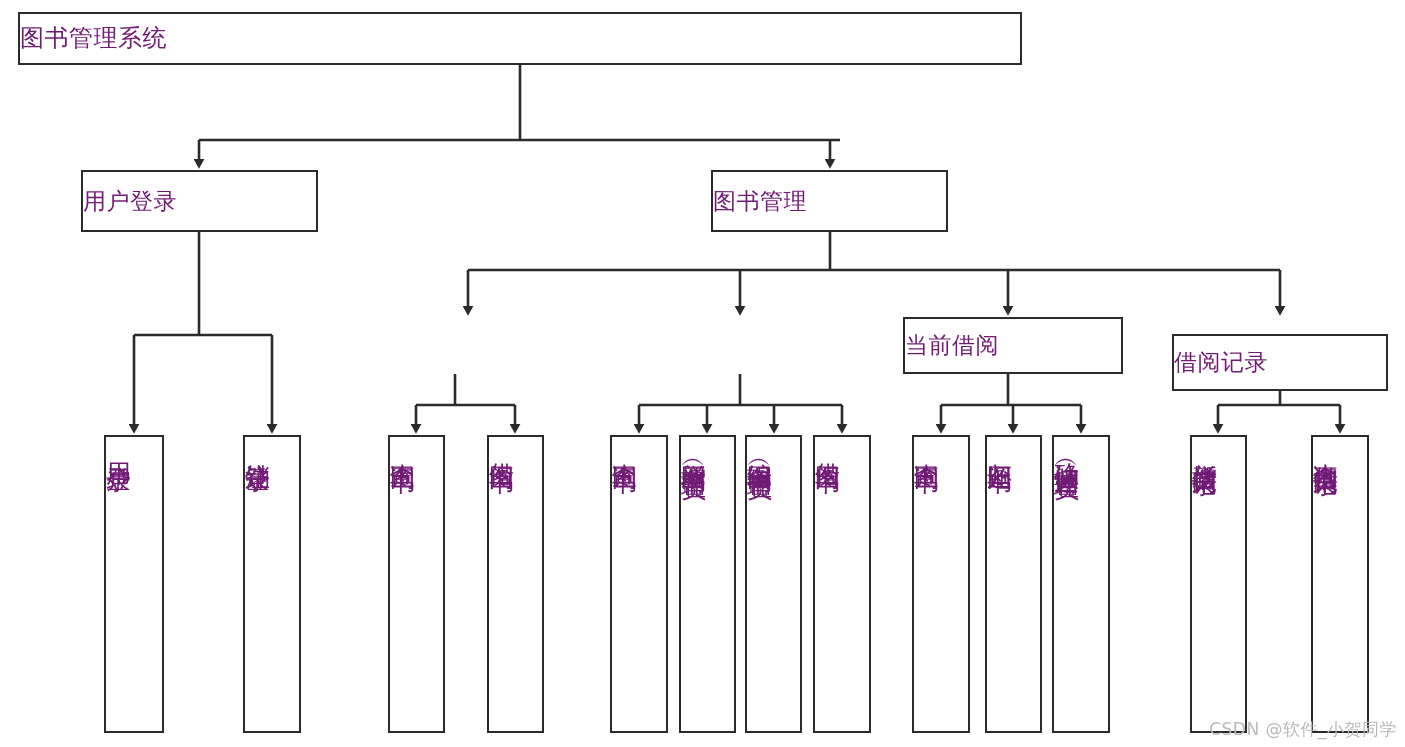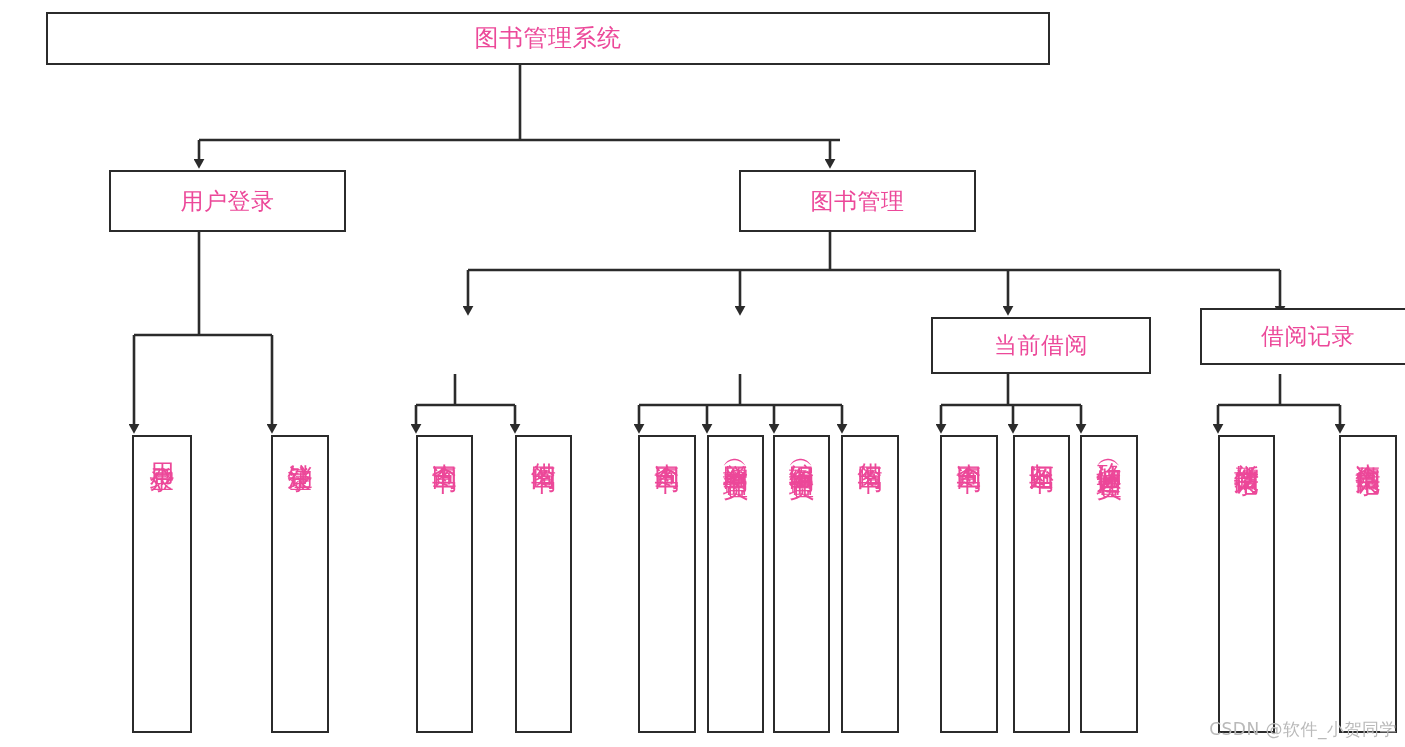--- a/index.html
+++ b/index.html
@@ -24,24 +24,23 @@
     width: 1405px;
     height: 747px;
   }
   .node {
     position: absolute;
     box-sizing: border-box;
     background: #ffffff;
     border: 2px solid #2b2b2b;
     display: flex;
     align-items: center;
-    justify-content: center;
-    color: #ec4899;
+    justify-content: flex-start;
+    color: #701a75;
     z-index: 2;
-    margin-left: 28px;
   }
   .node-label {
     display: block;
     text-align: center;
     line-height: 1.08;
     white-space: nowrap;
   }
   
   .node.h .node-label {
     font-size: 23px;
@@ -136,21 +135,21 @@
   <div class="node h" style="left: 81px; top: 170px; width: 237px; height: 62px;">
     <span class="node-label">用户登录</span>
   </div>
   <div class="node h" style="left: 711px; top: 170px; width: 237px; height: 62px;">
     <span class="node-label">图书管理</span>
   </div>
 
   <div class="node h" style="left: 903px; top: 317px; width: 220px; height: 57px;">
     <span class="node-label">当前借阅</span>
   </div>
-  <div class="node h" style="left: 1172px; top: 308px; width: 216px; height: 57px;">
+  <div class="node h" style="left: 1172px; top: 334px; width: 216px; height: 57px;">
     <span class="node-label">借阅记录</span>
   </div>
 
   <div class="node v" style="left: 104px; top: 435px; width: 60px; height: 298px;">
     <span class="node-label">用户登录</span>
   </div>
   <div class="node v" style="left: 243px; top: 435px; width: 58px; height: 298px;">
     <span class="node-label">注销登录</span>
   </div>
   <div class="node v" style="left: 388px; top: 435px; width: 57px; height: 298px;">

